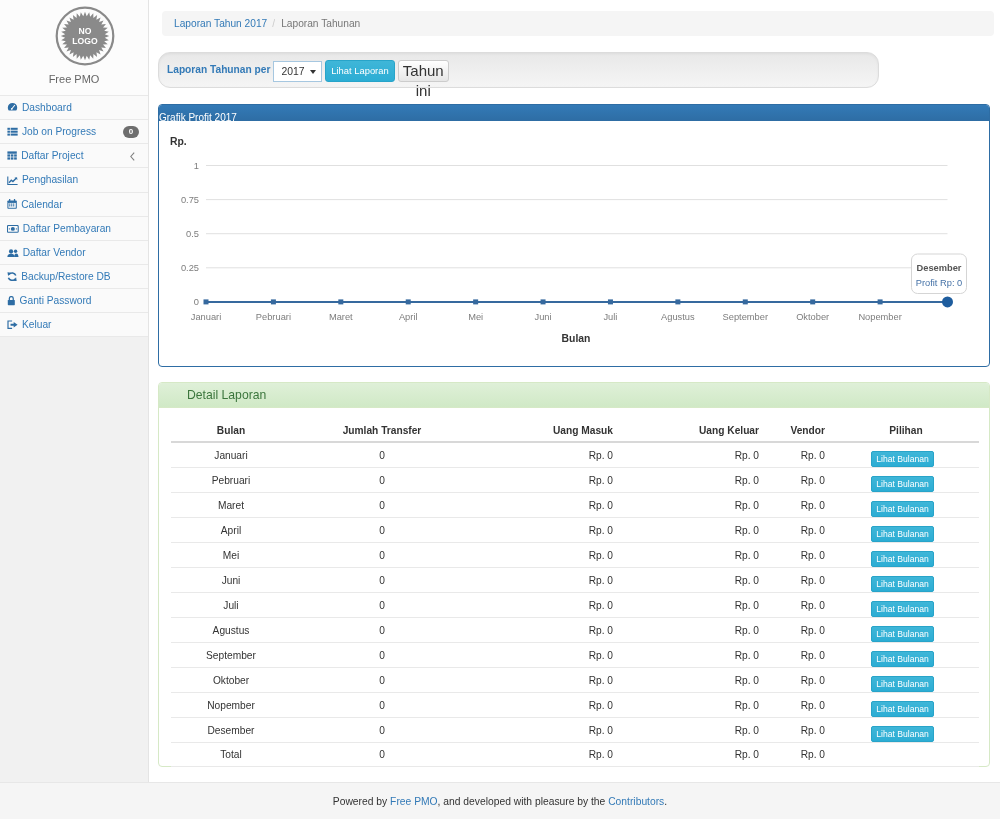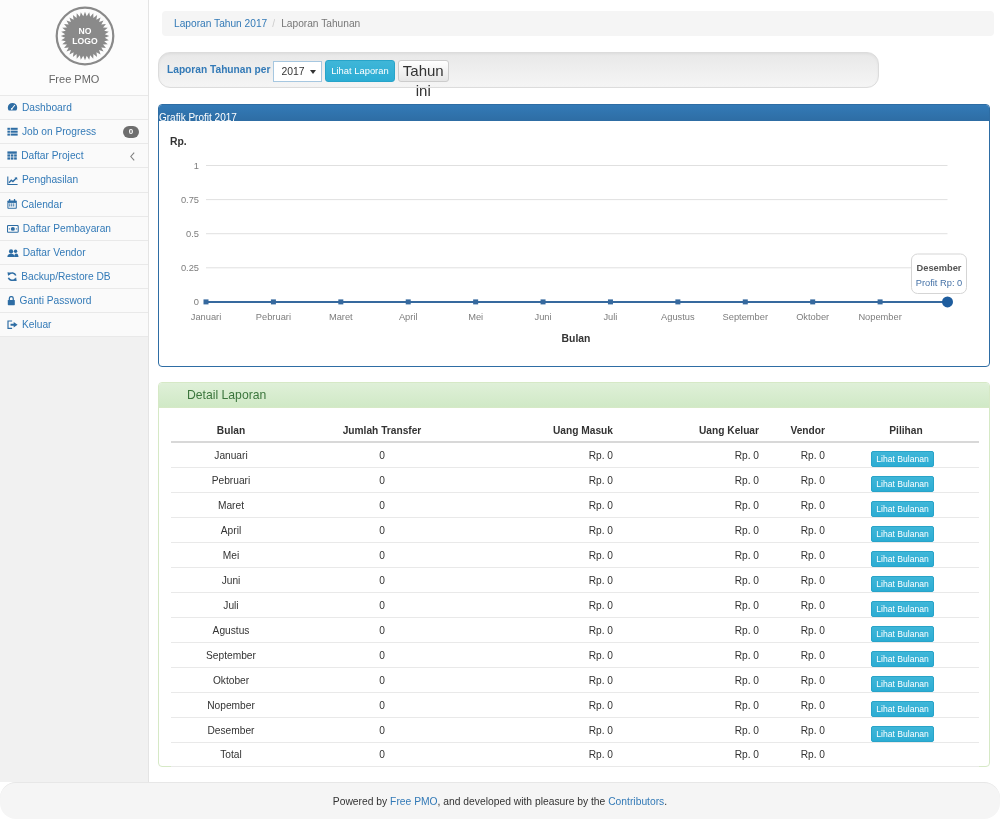--- a/index.html
+++ b/index.html
@@ -41,21 +41,21 @@
 #tbl { position:absolute; left:12px; top:37.5px; width:808px; border-collapse:collapse; font-size:10.2px; color:#333; }
 #tbl th { font-weight:bold; border-bottom:2px solid #d8d8d8; }
 #tbl td { border-bottom:1px solid #e9e9e9; }
 #tbl th { padding:0 8px; height:22.2px; } #tbl td { padding:0 8px; height:24.25px; }
 #tbl .c { text-align:center; }
 #tbl .r { text-align:right; }
 #tbl tr.total td { font-weight:normal; border-bottom:1px solid #e9e9e9; }
 .btn-xs { display:inline-block; width:63px; height:16px; font-size:8.6px; line-height:14.5px; text-align:center; margin-right:7px; margin-top:8px; border-radius:2px !important; }
 
 
-#footer { position:absolute; left:0; top:782px; width:1000px; height:37px; background:#f5f5f5; border-top:1px solid #e7e7e7; text-align:center; font-size:10.3px; color:#333; padding-top:13px;border-radius:16px; }
+#footer { position:absolute; left:0; top:782px; width:1000px; height:37px; background:#f5f5f5; border-top:1px solid #e7e7e7; text-align:center; font-size:10.3px; color:#333; padding-top:13px; }
 #footer a { color:#337ab7; }
 </style>
 </head>
 <body>
 
 <div id="sidebar">
     <div style="position:absolute;left:0;top:0;width:148px;height:95px;background:#fcfcfc"></div>
   <div id="logo">
     <svg width="60" height="60" viewBox="0 0 60 60">
       <circle cx="30" cy="30" r="28.3" fill="none" stroke="#8a8a8a" stroke-width="2.2"></circle>

